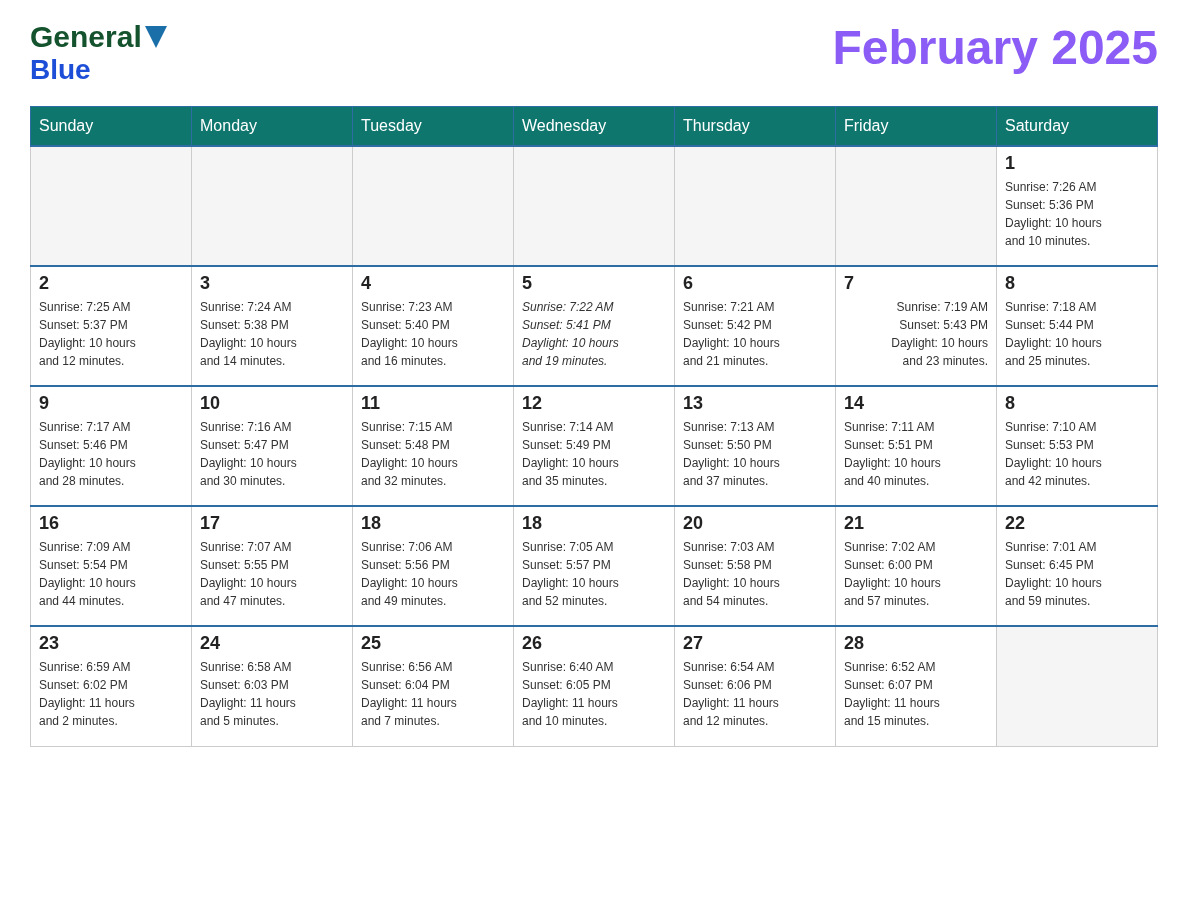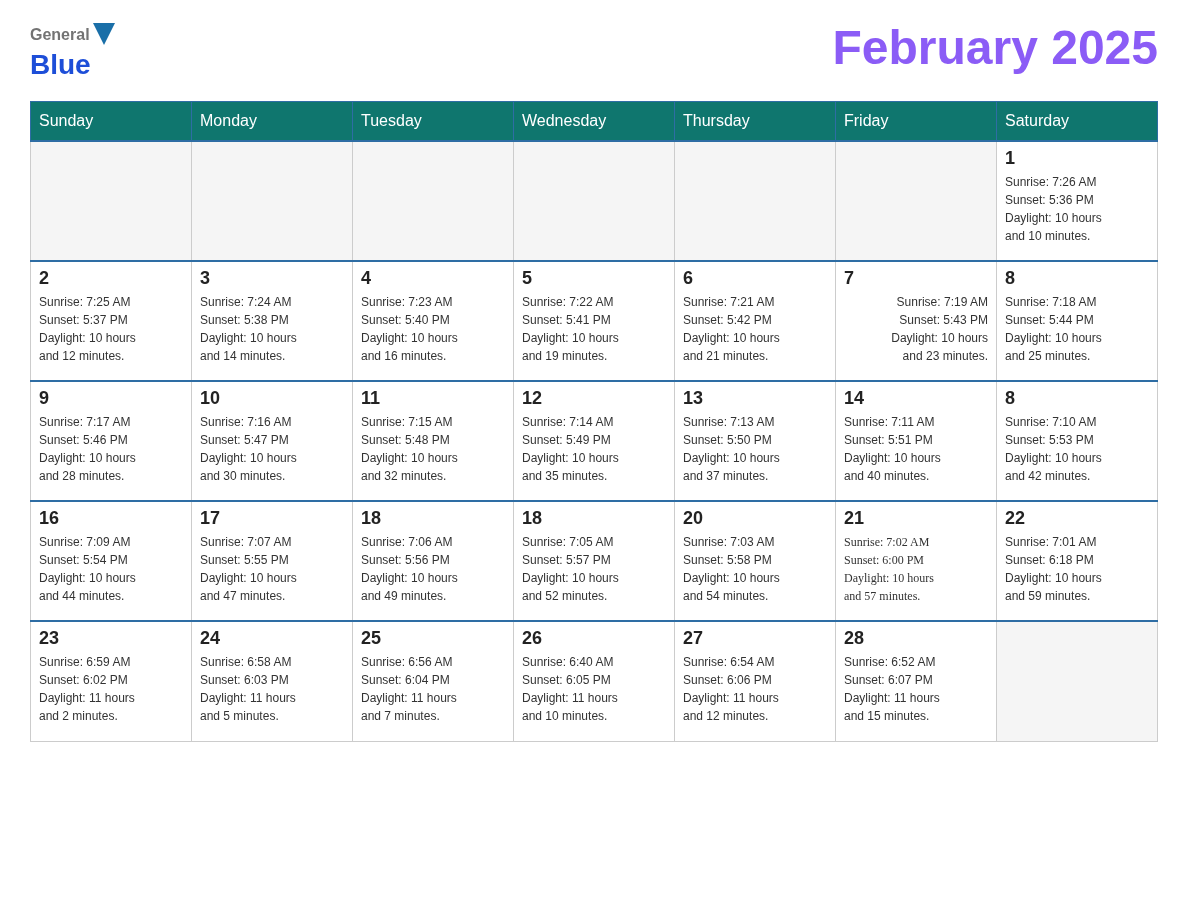--- a/index.html
+++ b/index.html
@@ -10,23 +10,23 @@
       min-height: 918px;
       padding: 20px 30px;
     }
     .header {
       display: flex;
       justify-content: space-between;
       align-items: flex-start;
       margin-bottom: 20px;
     }
     .logo-text-general {
-      font-size: 16px;
+      font-size: 30px;
       font-weight: bold;
-      color: #737373;
+      color: #14532d;
     }
     .logo-blue {
       font-size: 28px;
       font-weight: bold;
       color: #1d4ed8;
       margin-top: 22px;
     }
     .logo-wrapper {
       display: flex;
       flex-direction: column;
@@ -155,21 +155,21 @@
         </td>
         <td>
           <div class="day-number">4</div>
           <div class="day-info" style="white-space: pre-line;">Sunrise: 7:23 AM
 Sunset: 5:40 PM
 Daylight: 10 hours
 and 16 minutes.</div>
         </td>
         <td>
           <div class="day-number">5</div>
-          <div class="day-info" style="white-space: pre-line;">Sunrise: 7:22 AM
+          <div class="day-info" style="white-space: pre-line; font-style: italic;">Sunrise: 7:22 AM
 Sunset: 5:41 PM
 Daylight: 10 hours
 and 19 minutes.</div>
         </td>
         <td>
           <div class="day-number">6</div>
           <div class="day-info" style="white-space: pre-line;">Sunrise: 7:21 AM
 Sunset: 5:42 PM
 Daylight: 10 hours
 and 21 minutes.</div>
@@ -271,29 +271,29 @@
         </td>
         <td>
           <div class="day-number">20</div>
           <div class="day-info" style="white-space: pre-line;">Sunrise: 7:03 AM
 Sunset: 5:58 PM
 Daylight: 10 hours
 and 54 minutes.</div>
         </td>
         <td>
           <div class="day-number">21</div>
-          <div class="day-info" style="white-space: pre-line; font-family: Liberation Serif, serif;">Sunrise: 7:02 AM
+          <div class="day-info" style="white-space: pre-line;">Sunrise: 7:02 AM
 Sunset: 6:00 PM
 Daylight: 10 hours
 and 57 minutes.</div>
         </td>
         <td>
           <div class="day-number">22</div>
           <div class="day-info" style="white-space: pre-line;">Sunrise: 7:01 AM
-Sunset: 6:18 PM
+Sunset: 6:45 PM
 Daylight: 10 hours
 and 59 minutes.</div>
         </td>
       </tr>
       <tr class="week-row">
         <td>
           <div class="day-number">23</div>
           <div class="day-info" style="white-space: pre-line;">Sunrise: 6:59 AM
 Sunset: 6:02 PM
 Daylight: 11 hours

